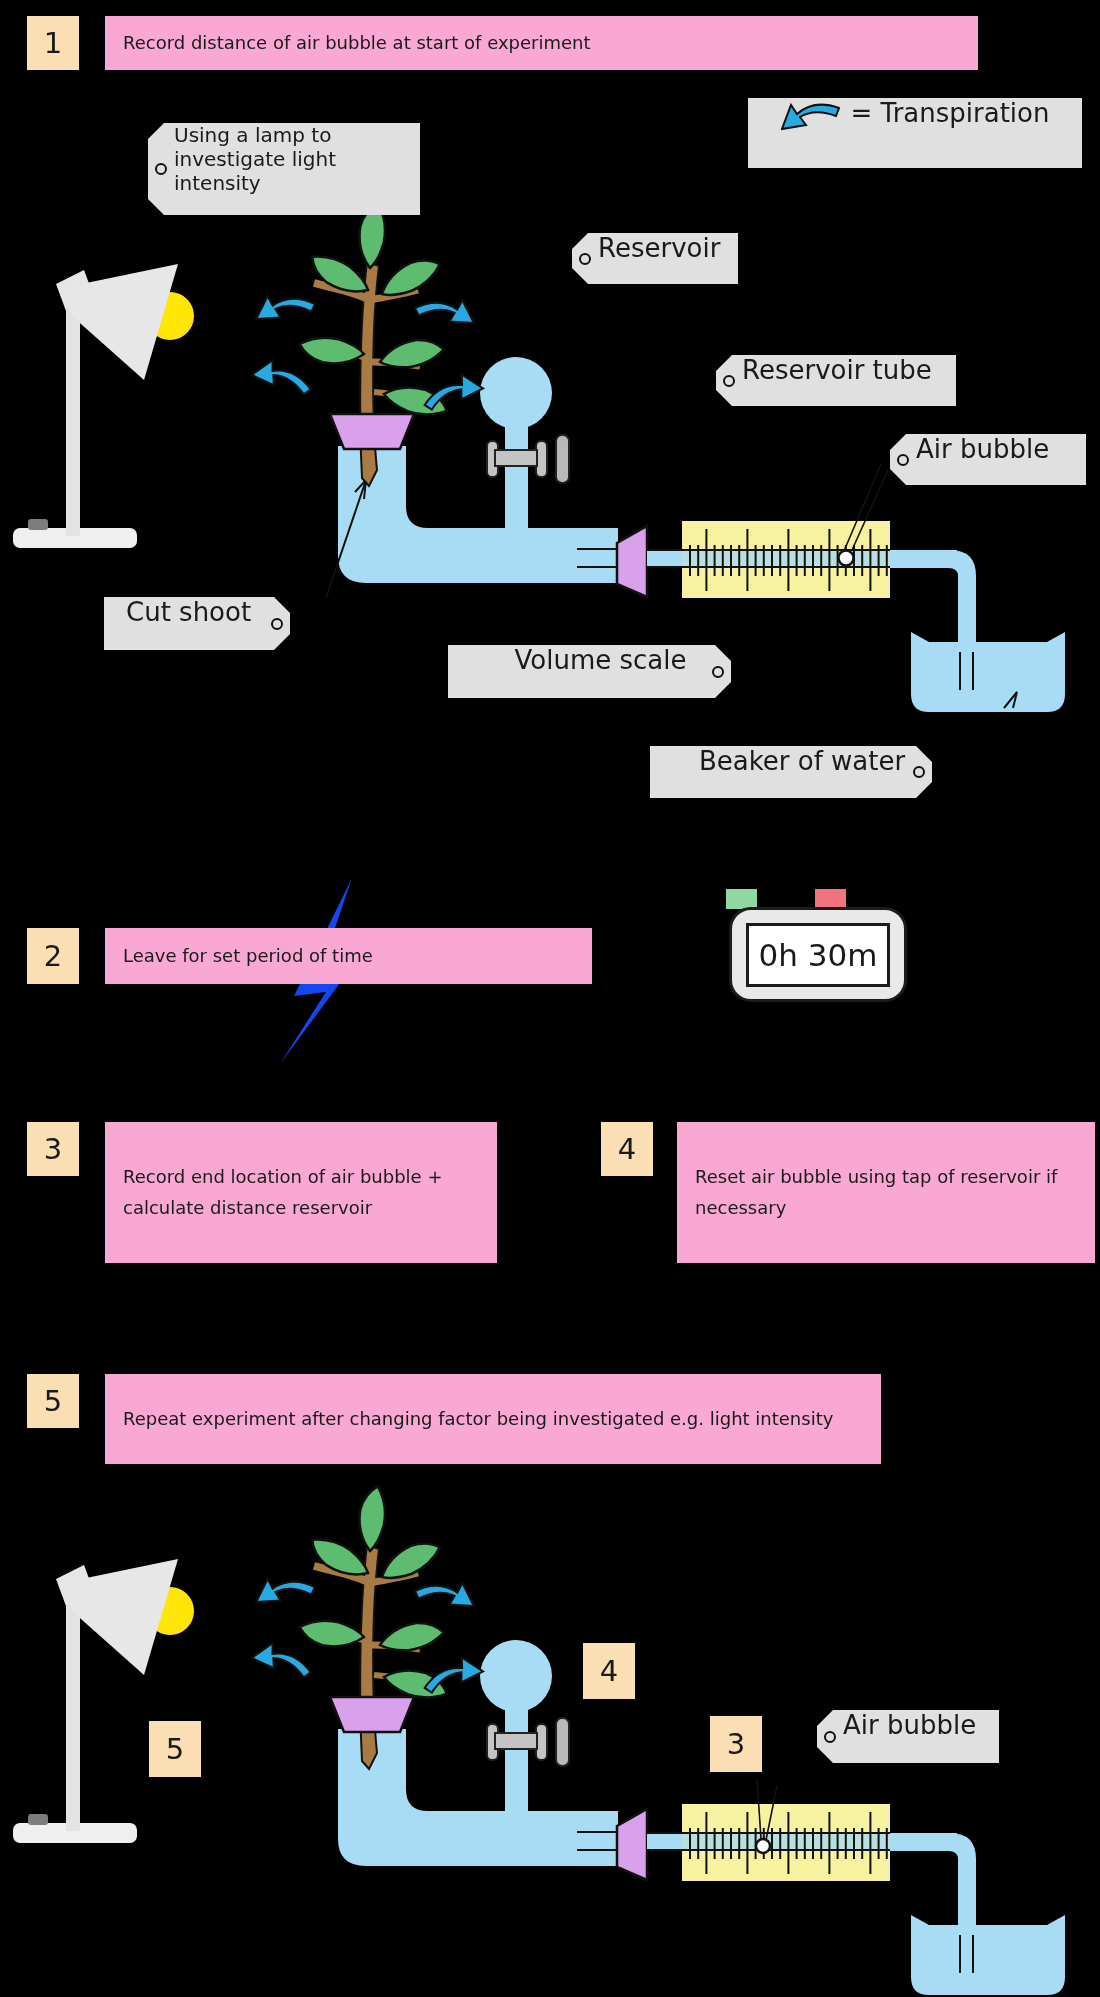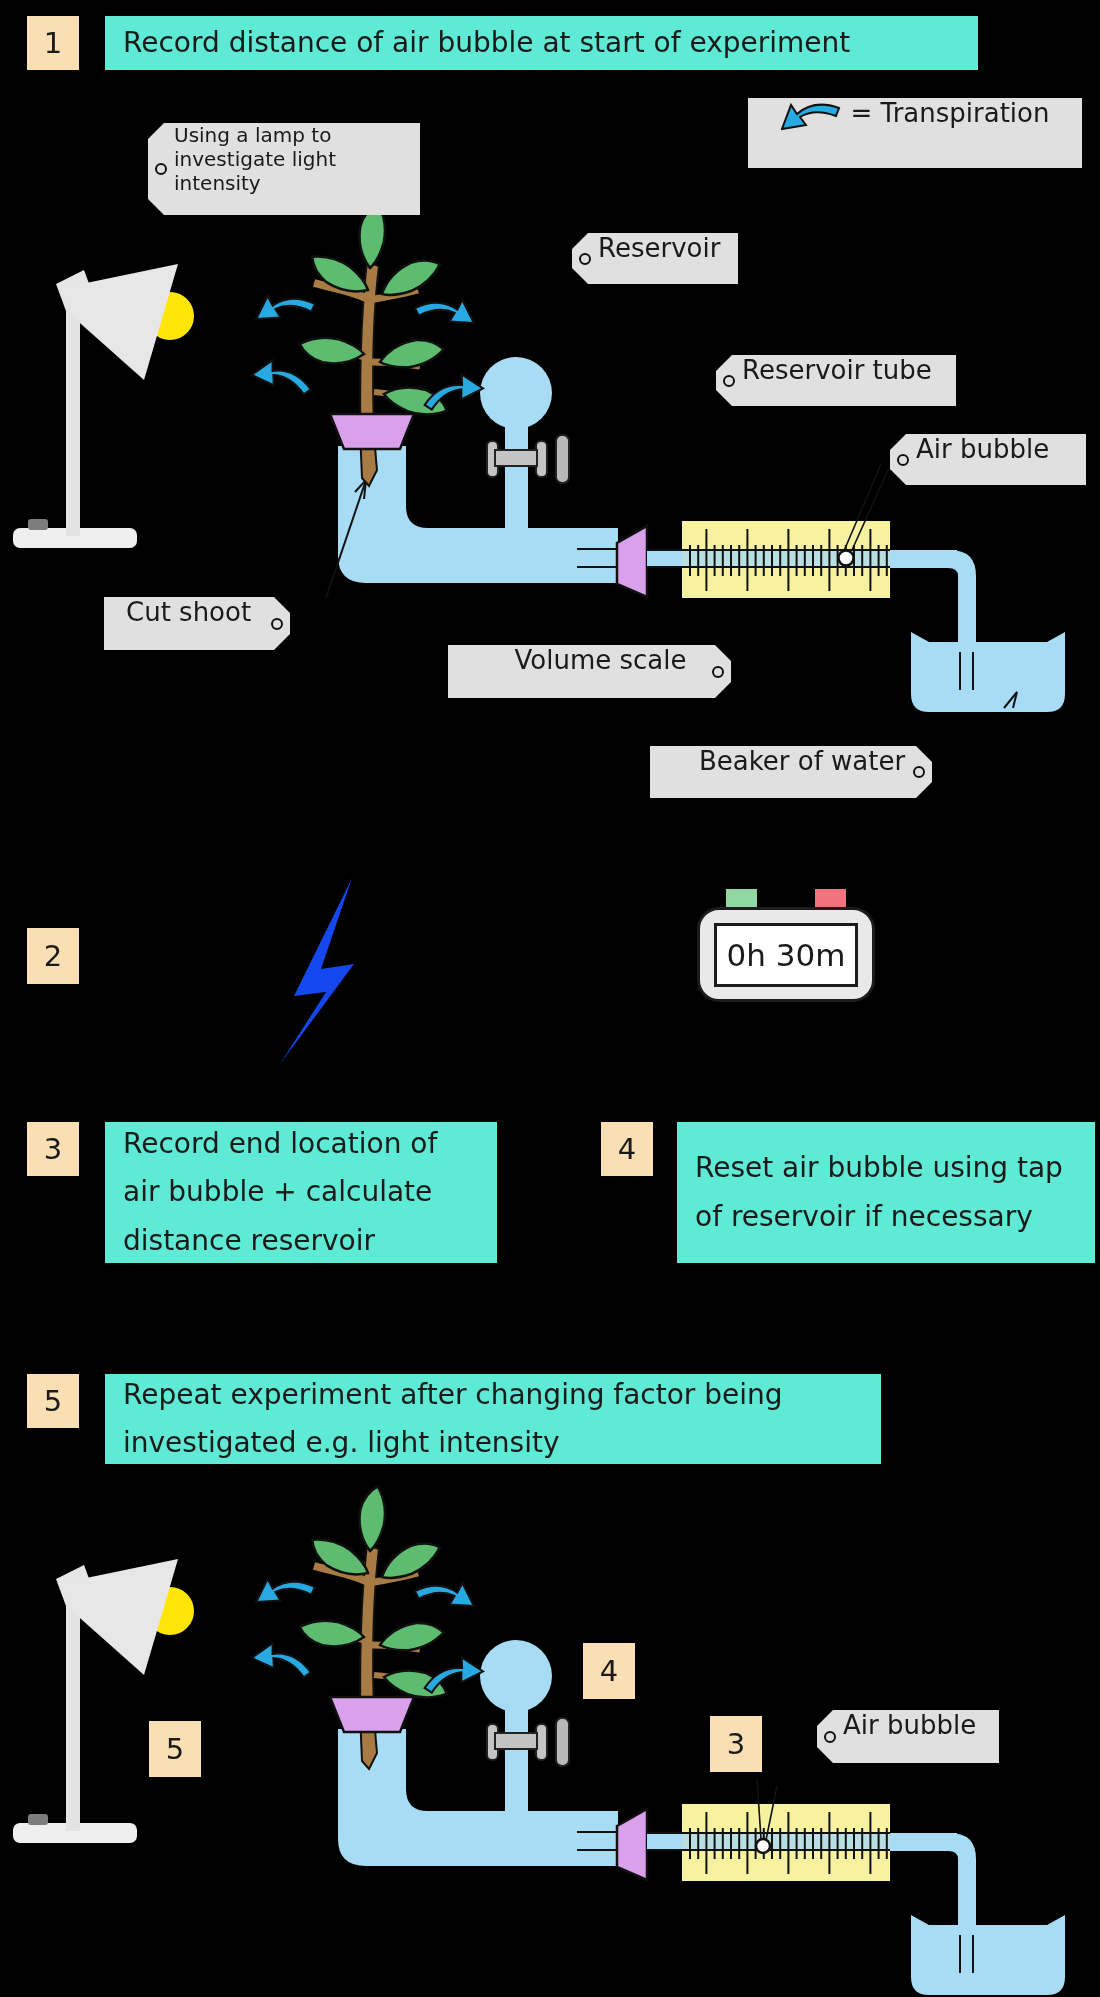--- a/index.html
+++ b/index.html
@@ -2,35 +2,35 @@
 <html><head>
 <meta charset="utf-8">
 <style>
   html,body{margin:0;padding:0;background:#000;}
   #canvas{position:relative;width:1100px;height:1997px;background:#000;overflow:hidden;
           font-family:"DejaVu Sans","Liberation Sans",sans-serif;color:#1a1a1a;}
   #scene{position:absolute;left:0;top:0;z-index:1;}
   .abs{position:absolute;box-sizing:border-box;}
   .badge{background:#F9DFB3;display:flex;align-items:center;justify-content:center;
          font-size:29px;z-index:2;}
-  .step-box{background:#5eead4;display:flex;align-items:center;font-size:28px;
+  .step-box{background:#f9a8d4;display:flex;align-items:center;font-size:18px;
             line-height:1.72;padding:6px 18px;z-index:2;}
   .tag{background:#E0E0E0;display:flex;align-items:flex-start;font-size:26px;z-index:2;}
   .tag-left{clip-path:polygon(16px 0,100% 0,100% 100%,16px 100%,0 calc(100% - 16px),0 16px);
             padding-left:26px;}
   .tag-right{clip-path:polygon(0 0,calc(100% - 16px) 0,100% 16px,100% calc(100% - 16px),calc(100% - 16px) 100%,0 100%);
              padding-left:22px;}
   .marker{position:absolute;width:8px;height:8px;border:2px solid #111;border-radius:50%;
           background:#E0E0E0;top:50%;margin-top:-6px;}
   .marker-l{left:7px;}
   .marker-r{right:7px;}
   .pre{white-space:pre-line;}
   .center{justify-content:center;}
   #stopwatch-body{background:#E9E9E9;border:3px solid #1c1c1c;border-radius:22px;z-index:2;
-                  display:flex;align-items:center;justify-content:center;}
+                  display:flex;align-items:center;justify-content:center;margin-left:32px;}
   #stopwatch-display{background:#fff;border:3px solid #1c1c1c;width:138px;height:58px;
                      display:flex;align-items:center;justify-content:center;font-size:31px;}
   .sw-btn{z-index:2;}
 </style>
 </head>
 <body>
 
 <div id="canvas">
 
 <svg id="scene" width="1100" height="1997" viewBox="0 0 1100 1997">
@@ -212,20 +212,21 @@
   <span>Volume scale</span>
   <span class="marker marker-r"></span>
 </div>
 
 <div class="abs tag tag-right center" style="left:650px;top:746px;width:282px;height:52px;">
   <span>Beaker of water</span>
   <span class="marker marker-r"></span>
 </div>
 
 <div class="abs badge" style="left:27px;top:928px;width:52px;height:56px;">2</div>
+<div class="abs step-box" style="left:105px;top:928px;width:487px;height:56px;">Leave for set period of time</div>
 
 <div class="abs sw-btn" style="left:726px;top:889px;width:31px;height:20px;background:#8FD8A4;"></div>
 <div class="abs sw-btn" style="left:815px;top:889px;width:31px;height:20px;background:#F1737E;"></div>
 <div class="abs" id="stopwatch-body" style="left:697px;top:907px;width:178px;height:95px;">
   <div id="stopwatch-display">0h 30m</div>
 </div>
 
 <div class="abs badge" style="left:27px;top:1122px;width:52px;height:54px;">3</div>
 <div class="abs step-box" style="left:105px;top:1122px;width:392px;height:141px;">Record end location of air bubble + calculate distance reservoir</div>
 

